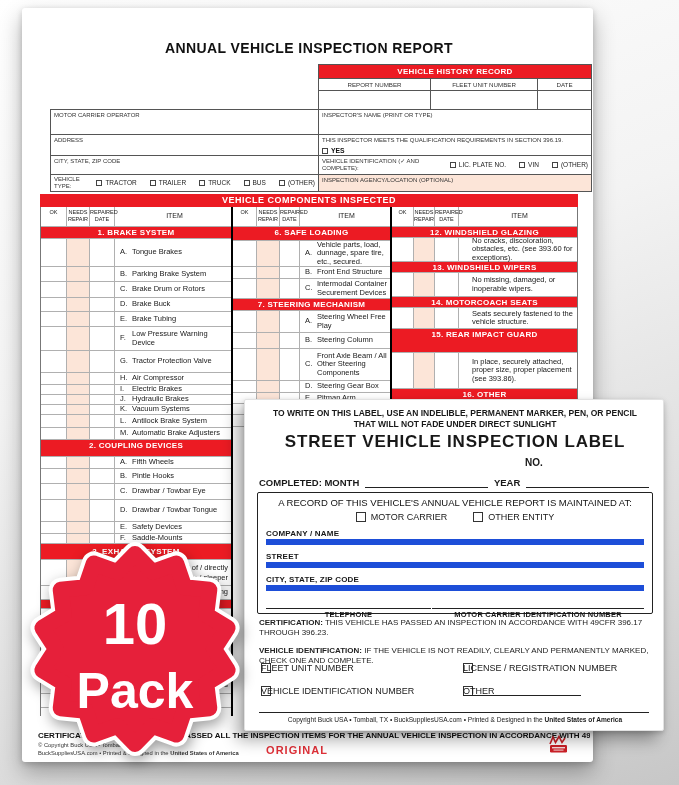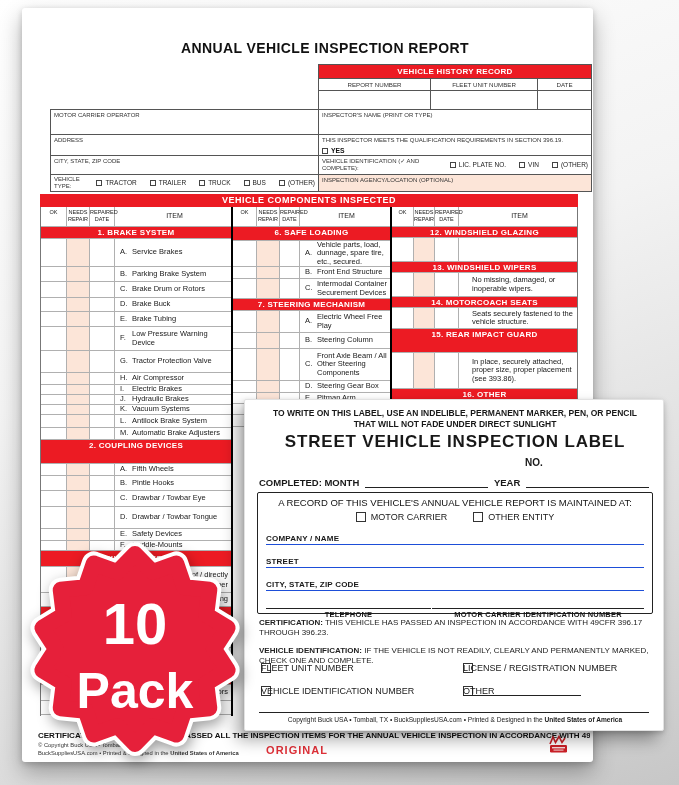--- a/index.html
+++ b/index.html
@@ -16,21 +16,21 @@
     font-family:"Liberation Sans","DejaVu Sans",sans-serif;
     background:linear-gradient(160deg,#ffffff 0%,#f3f3f3 40%,#dcdcdc 75%,#c7c7c7 100%);
   }
   
   .page{
     position:absolute;left:22px;top:8px;width:571px;height:754px;
     background:#fff;border-radius:3px;
     box-shadow:0 10px 22px rgba(0,0,0,.30),0 2px 6px rgba(0,0,0,.18);
   }
   .page *{position:absolute}
-  .rpt-title{left:48px;top:32px;width:510px;text-align:center;font-size:14px;font-weight:bold;
+  .rpt-title{left:32px;top:32px;width:510px;text-align:center;font-size:14px;font-weight:bold;
     letter-spacing:.4px;color:#111}
   
   .vhr{left:296px;top:56px;width:274px;border:1px solid #555;background:#fff}
   .vhr *{position:static}
   .vhr-head{height:13px;background:var(--red);color:#fff;font-weight:bold;font-size:8px;
     text-align:center;line-height:13px;letter-spacing:.3px}
   .vhr-cols{display:flex;height:12px;border-top:1px solid #555}
   .vhr-cols div{font-size:6.2px;color:#333;text-align:center;line-height:12px;border-right:1px solid #555}
   .vhr-cols div:last-child{border-right:none}
   .vhr-empty{display:flex;height:22px;border-top:1px solid #555}
@@ -105,21 +105,21 @@
   .c-completed{left:14px;right:14px;top:72px;height:16px;display:flex;align-items:flex-end;gap:6px;position:absolute}
   .c-completed *{position:static}
   .c-lbl{font-size:9.5px;font-weight:bold;white-space:nowrap}
   .c-ln{flex:1;border-bottom:1px solid #222;height:12px}
   .c-box{left:12px;top:92px;width:396px;height:122px;border:1.5px solid #222;border-radius:2px}
   .c-box *{position:static}
   .cb-head{display:block;text-align:center;font-size:9.5px;color:#111;margin-top:4px;padding:0 6px}
   .cb-opts{display:flex;justify-content:center;gap:26px;margin-top:4px}
   .copt{display:inline-flex;align-items:center;gap:5px;font-size:9px}
   .cb2{display:inline-block;width:10px;height:10px;border:1.5px solid #333;background:#fff;flex:none}
-  .fld{display:flex;align-items:flex-end;border-bottom:1px solid #1d4ed8;height:23px;margin:0 8px;
+  .fld{display:flex;align-items:flex-end;border-bottom:6px solid #1d4ed8;height:23px;margin:0 8px;
     font-size:8px;font-weight:bold;padding-bottom:1px;letter-spacing:.2px}
   .telrow{display:flex;justify-content:space-between;margin:8px 8px 0 8px}
   .telcol{display:flex;flex-direction:column}
   .telcol .tline{border-bottom:1.5px solid #222;height:10px}
   .telcol .tlbl{font-size:7.5px;font-weight:bold;text-align:center;margin-top:1px;letter-spacing:.2px}
   .tc1{width:165px}.tc2{width:212px}
   .c-para{left:14px;width:394px;font-size:8px;line-height:1.3;color:#222}
   .c-para b{font-weight:bold}
   .cp1{top:218px}.cp2{top:246px}
   .ckopt{display:inline-flex;align-items:center;gap:5px;font-size:9px;white-space:nowrap;position:absolute}
@@ -229,21 +229,21 @@
           <div>ITEM</div>
         </div>
       </div>
       <div class="crow sec" style="height: 12px; line-height: 12px;">1. BRAKE SYSTEM</div>
       <div class="crow" style="height: 28px;">
         <div class="cell c0" style="width: 26px;"></div>
         <div class="cell c1" style="width: 23px;"></div>
         <div class="cell c2" style="width: 25px;"></div>
         <div class="cell ci">
           <span class="ltr">A.</span>
-          <span class="itx">Service Brakes</span>
+          <span class="itx">Tongue Brakes</span>
         </div>
       </div>
       <div class="crow" style="height: 15px;">
         <div class="cell c0" style="width: 26px;"></div>
         <div class="cell c1" style="width: 23px;"></div>
         <div class="cell c2" style="width: 25px;"></div>
         <div class="cell ci">
           <span class="ltr">B.</span>
           <span class="itx">Parking Brake System</span>
         </div>
@@ -340,21 +340,21 @@
       </div>
       <div class="crow" style="height: 12px;">
         <div class="cell c0" style="width: 26px;"></div>
         <div class="cell c1" style="width: 23px;"></div>
         <div class="cell c2" style="width: 25px;"></div>
         <div class="cell ci">
           <span class="ltr">M.</span>
           <span class="itx">Automatic Brake Adjusters</span>
         </div>
       </div>
-      <div class="crow sec" style="height: 24px; line-height: 12px;">2. COUPLING DEVICES</div>
+      <div class="crow sec" style="height: 17px; line-height: 12px;">2. COUPLING DEVICES</div>
       <div class="crow" style="height: 12px;">
         <div class="cell c0" style="width: 26px;"></div>
         <div class="cell c1" style="width: 23px;"></div>
         <div class="cell c2" style="width: 25px;"></div>
         <div class="cell ci">
           <span class="ltr">A.</span>
           <span class="itx">Fifth Wheels</span>
         </div>
       </div>
       <div class="crow" style="height: 15px;">
@@ -508,21 +508,21 @@
           <span class="itx">Intermodal Container Securement Devices</span>
         </div>
       </div>
       <div class="crow sec" style="height: 12px; line-height: 12px;">7. STEERING MECHANISM</div>
       <div class="crow" style="height: 22px;">
         <div class="cell c0" style="width: 24px;"></div>
         <div class="cell c1" style="width: 23px;"></div>
         <div class="cell c2" style="width: 20px;"></div>
         <div class="cell ci">
           <span class="ltr">A.</span>
-          <span class="itx">Electric Wheel Free Play</span>
+          <span class="itx">Steering Wheel Free Play</span>
         </div>
       </div>
       <div class="crow" style="height: 16px;">
         <div class="cell c0" style="width: 24px;"></div>
         <div class="cell c1" style="width: 23px;"></div>
         <div class="cell c2" style="width: 20px;"></div>
         <div class="cell ci">
           <span class="ltr">B.</span>
           <span class="itx">Steering Column</span>
         </div>
@@ -588,20 +588,23 @@
         </div>
         <div class="cell c3 ci">
           <div>ITEM</div>
         </div>
       </div>
       <div class="crow sec" style="height: 11px; line-height: 11px;">12. WINDSHIELD GLAZING</div>
       <div class="crow" style="height: 24px;">
         <div class="cell c0" style="width: 22px;"></div>
         <div class="cell c1" style="width: 21px;"></div>
         <div class="cell c2" style="width: 24px;"></div>
+        <div class="cell ci desc">
+          <span class="itx">No cracks, discoloration, obstacles, etc. (see 393.60 for exceptions).</span>
+        </div>
       </div>
       <div class="crow sec" style="height: 11px; line-height: 11px;">13. WINDSHIELD WIPERS</div>
       <div class="crow" style="height: 24px;">
         <div class="cell c0" style="width: 22px;"></div>
         <div class="cell c1" style="width: 21px;"></div>
         <div class="cell c2" style="width: 24px;"></div>
         <div class="cell ci desc">
           <span class="itx">No missing, damaged, or inoperable wipers.</span>
         </div>
       </div>

